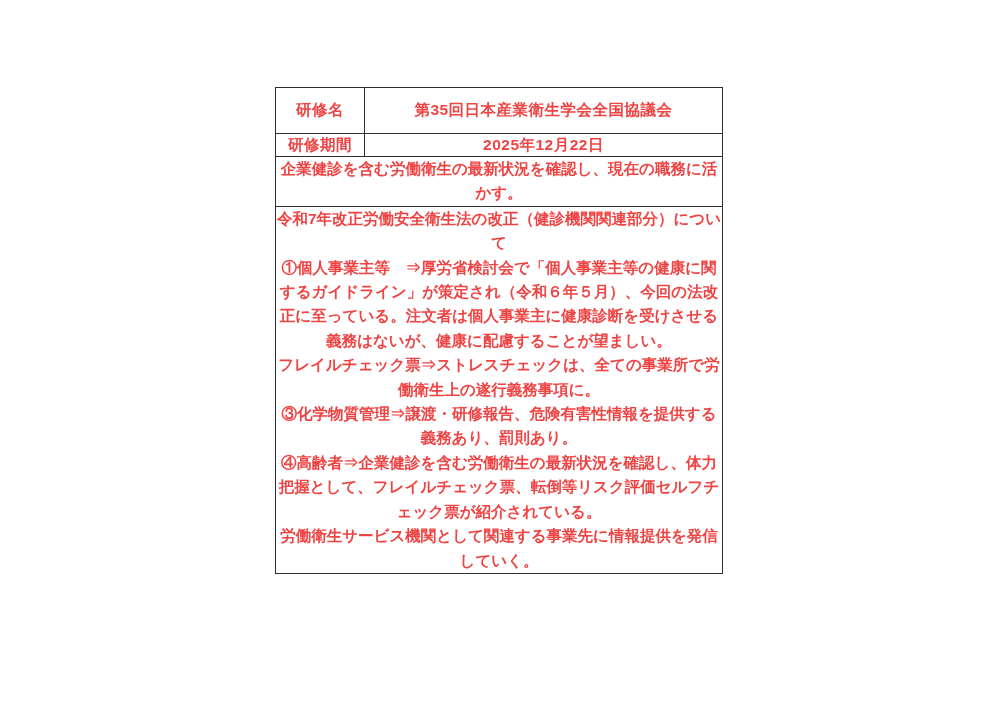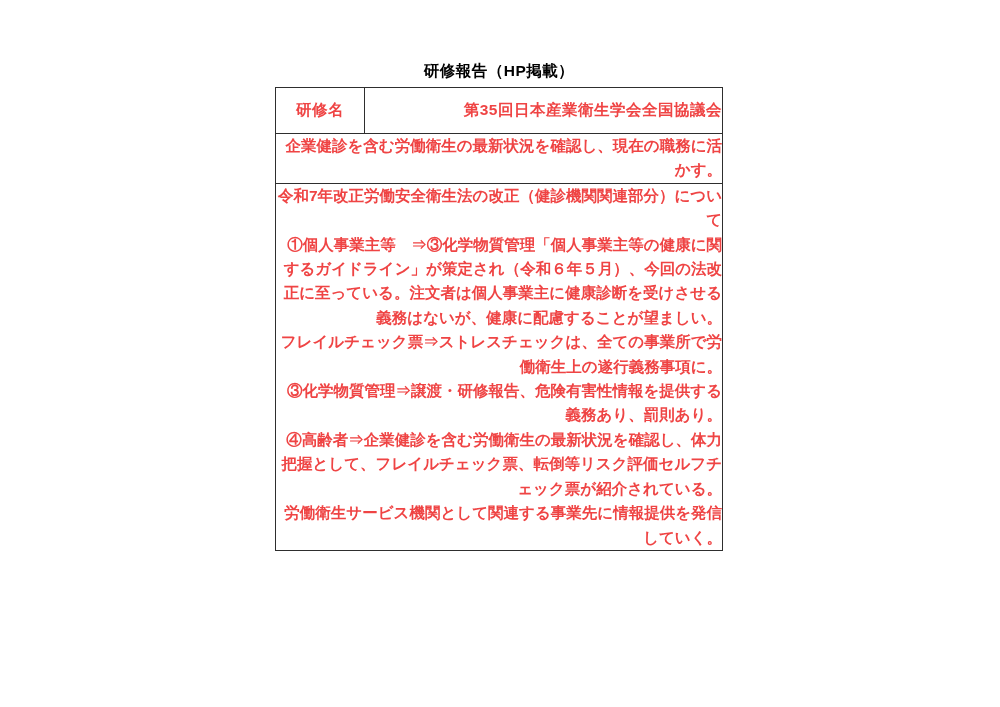--- a/index.html
+++ b/index.html
@@ -48,66 +48,69 @@
   .row-header td   { height: 20px; }
   .row-purpose td  { height: 47px; }
   .row-takeaway td { height: 362px; }
   .label-cell {
     width: 88px;
     text-align: center;
     vertical-align: middle;
     letter-spacing: 0.5px;
   }
   .value-cell {
-    text-align: right;
+    text-align: center;
     vertical-align: middle;
     letter-spacing: 0.5px;
   }
   .section-header-cell {
     text-align: center;
     vertical-align: middle;
     letter-spacing: 0.5px;
   }
   .body-cell {
-    text-align: right;
+    text-align: center;
     vertical-align: top;
     padding: 2px 2px 0 2px;
     line-height: 24.4px;
   }
   .body-cell p {
     margin: 0;
     padding: 0;
   }
 </style>
 </head>
 <body>
 
 <div class="page">
 
-  <div class="doc-title">研修報告（HP掲載）</div>
 
   <table class="report-table">
     <tbody>
       <tr class="row-name">
         <td class="label-cell">研修名</td>
         <td class="value-cell">第35回日本産業衛生学会全国協議会</td>
       </tr>
 
+      <tr class="row-period">
+        <td class="label-cell">研修期間</td>
+        <td class="value-cell">2025年12月22日</td>
+      </tr>
 
 
 
       <tr class="row-purpose">
         <td class="body-cell" colspan="2">企業健診を含む労働衛生の最新状況を確認し、現在の職務に活かす。</td>
       </tr>
 
 
       <tr class="row-takeaway">
         <td class="body-cell" colspan="2">
           <p>令和7年改正労働安全衛生法の改正（健診機関関連部分）について</p>
-          <p>①個人事業主等　⇒③化学物質管理「個人事業主等の健康に関するガイドライン」が策定され（令和６年５月）、今回の法改正に至っている。注文者は個人事業主に健康診断を受けさせる義務はないが、健康に配慮することが望ましい。</p>
+          <p>①個人事業主等　⇒厚労省検討会で「個人事業主等の健康に関するガイドライン」が策定され（令和６年５月）、今回の法改正に至っている。注文者は個人事業主に健康診断を受けさせる義務はないが、健康に配慮することが望ましい。</p>
           <p>フレイルチェック票⇒ストレスチェックは、全ての事業所で労働衛生上の遂行義務事項に。</p>
           <p>③化学物質管理⇒譲渡・研修報告、危険有害性情報を提供する義務あり、罰則あり。</p>
           <p>④高齢者⇒企業健診を含む労働衛生の最新状況を確認し、体力把握として、フレイルチェック票、転倒等リスク評価セルフチェック票が紹介されている。</p>
           <p>労働衛生サービス機関として関連する事業先に情報提供を発信していく。</p>
         </td>
       </tr>
     </tbody>
   </table>
 
 </div>

